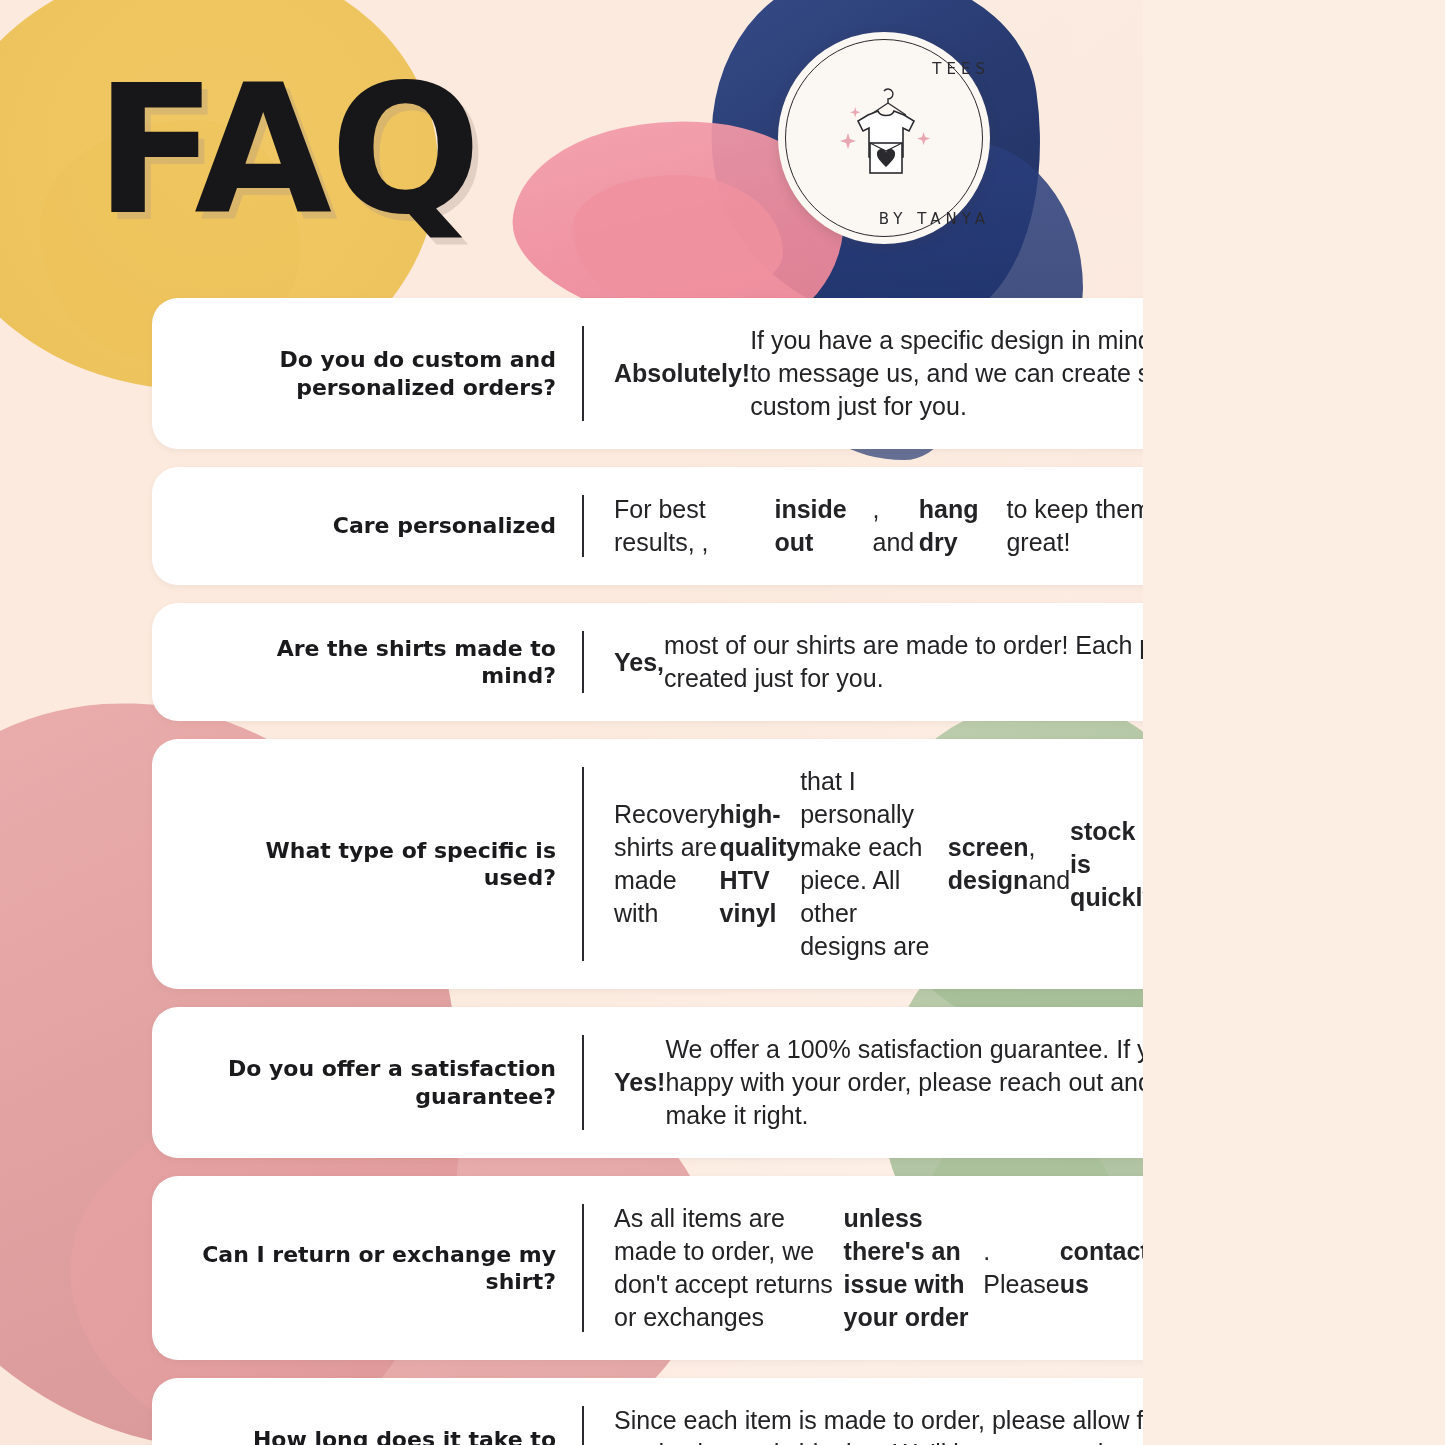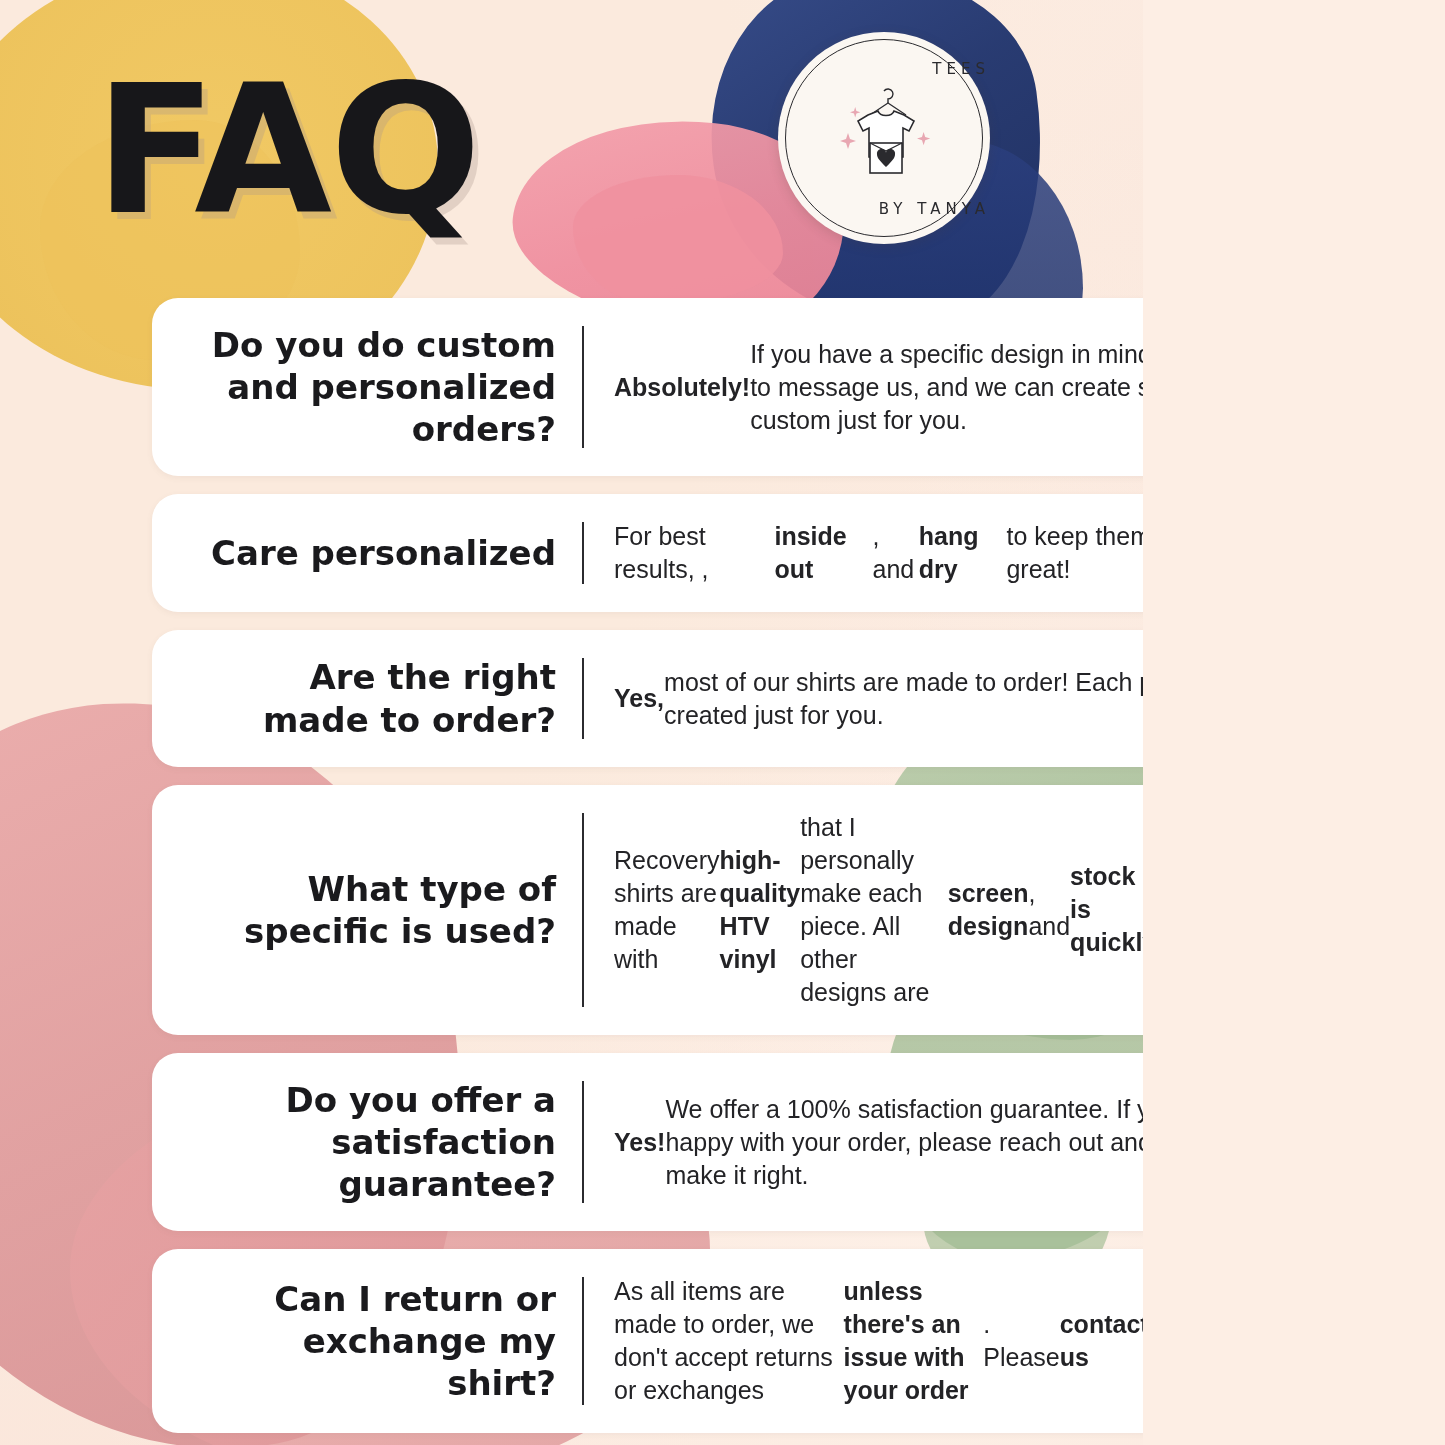--- a/index.html
+++ b/index.html
@@ -185,21 +185,21 @@
     position: absolute;
     left: 0;
     width: 100%;
     text-align: right;
     font-size: 15px;
     letter-spacing: 5px;
     color: #2a2a2e;
     font-family: "DejaVu Sans", sans-serif;
   }
   .logo-top-text { top: 28px; }
-  .logo-bottom-text { bottom: 26px; }
+  .logo-bottom-text { bottom: 16px; }
   .logo-art { position: absolute; left: 50%; top: 50%; transform: translate(-50%,-50%); }
 
   
   .faq-list {
     position: absolute;
     left: 152px;
     top: 298px;
     width: 1145px;
   }
   .faq-card {
@@ -213,21 +213,21 @@
   }
   .faq-q {
     width: 430px;
     flex: 0 0 430px;
     display: flex;
     align-items: center;
     justify-content: flex-end;
     text-align: right;
     padding: 26px 26px 26px 44px;
     box-sizing: border-box;
-    font-size: 34px;
+    font-size: 22px;
     font-weight: 700;
     line-height: 1.24;
     color: #1a1a1d;
     font-family: "DejaVu Sans", sans-serif;
   }
   .faq-divider {
     width: 2px;
     background: #2b2b2f;
     margin: 28px 0;
     flex: 0 0 2px;
@@ -297,21 +297,21 @@
       <div class="faq-a"><b>Absolutely!</b> If you have a specific design in mind, feel free to message us, and we can create something custom just for you.</div>
     </div>
 
     <div class="faq-card">
       <div class="faq-q">Care personalized</div>
       <div class="faq-divider"></div>
       <div class="faq-a">For best results, , <b>inside out</b>, and <b>hang dry</b> to keep them looking great!</div>
     </div>
 
     <div class="faq-card">
-      <div class="faq-q">Are the right made to order?</div>
+      <div class="faq-q">Are the shirts made to mind?</div>
       <div class="faq-divider"></div>
       <div class="faq-a"><b>Yes,</b> most of our shirts are made to order! Each piece is created just for you.</div>
     </div>
 
     <div class="faq-card">
       <div class="faq-q">What type of specific is used?</div>
       <div class="faq-divider"></div>
       <div class="faq-a">Recovery shirts are made with <b>high-quality HTV vinyl</b> that I personally make each piece. All other designs are <b>screen design</b>, and <b>stock is quickly</b>, so order quickly before they’re gone!</div>
     </div>
 

